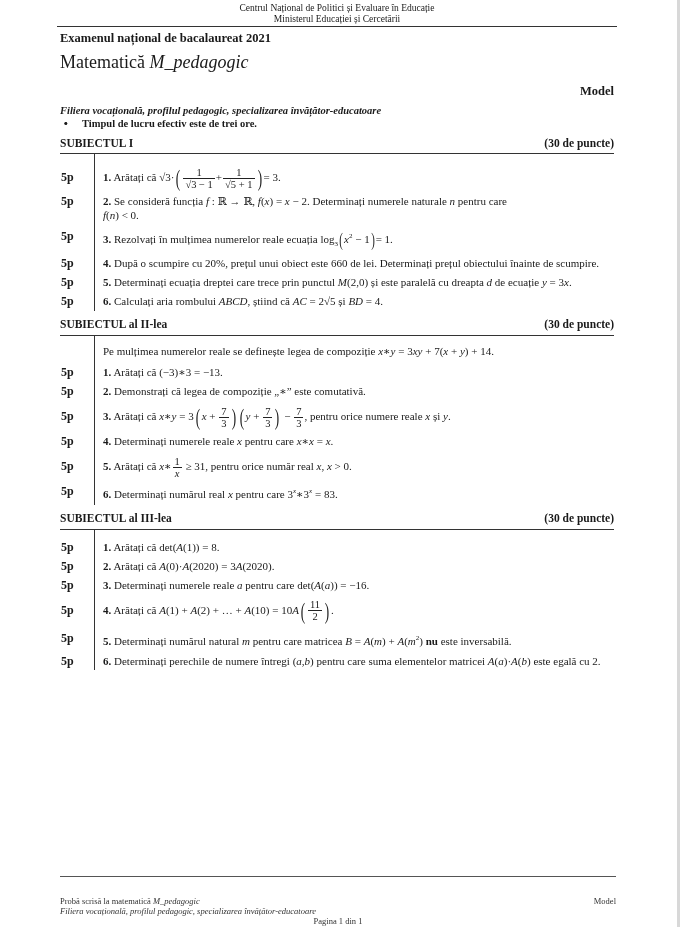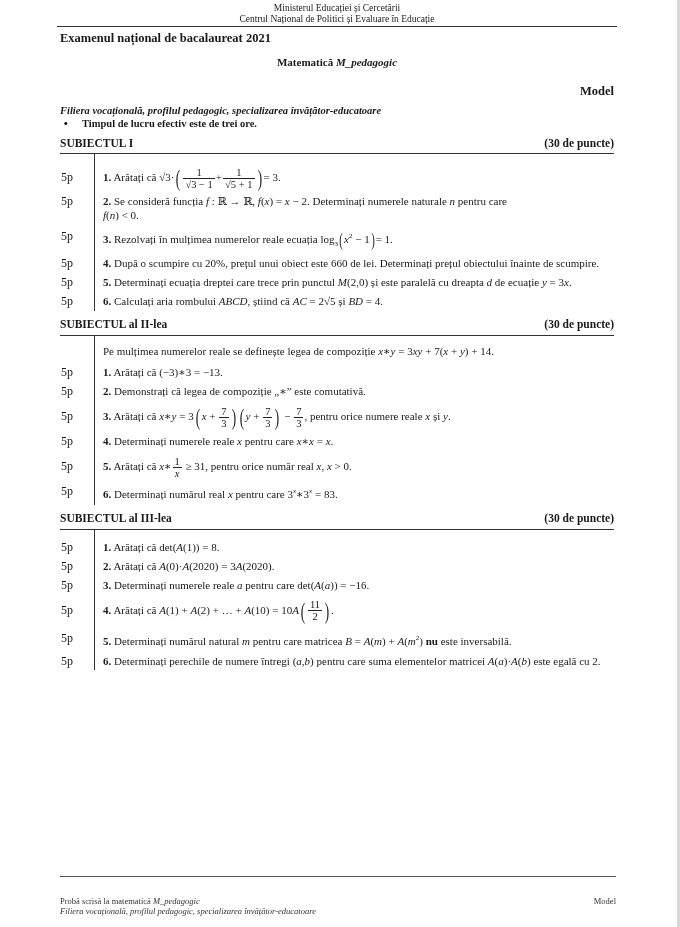--- a/index.html
+++ b/index.html
@@ -9,32 +9,32 @@
     font-family:"Liberation Serif", "DejaVu Serif", serif;
     color:#1a1a1a;
     position:relative;
   }
   .right-edge { position:absolute; right:0; top:0; width:3px; height:927px; background:#d8d8d8; }
   .page { position:absolute; left:60px; top:0; width:554px; }
   .hdr-small { text-align:center; font-size:9.5px; line-height:11px; }
   .hdr-line { border-top:1.6px solid #333; margin-top:1px; width:560px; margin-left:-3px; }
   .t-title { font-weight:bold; font-size:12.5px; margin-top:4px; line-height:15px; }
   .t-proba { text-align:center; font-weight:bold; font-size:12.5px; line-height:15px; }
-  .t-mat { text-align:center; font-weight:bold; font-size:11px; margin-top:9px; line-height:15px; }
+  .t-mat { text-align:left; font-weight:normal; font-size:18px; margin-top:9px; line-height:15px; }
   .t-mat i { font-style:italic; }
   .t-model { text-align:right; font-weight:bold; font-size:12.5px; margin-top:14px; line-height:15px; }
   .filiera { font-weight:bold; font-style:italic; font-size:10.5px; margin-top:5px; line-height:13px; }
   .bullets { margin:1px 0 0 0; padding:0; list-style:none; }
   .bullets li { font-weight:bold; font-size:10.5px; line-height:12px; padding-left:22px; position:relative; }
   .bullets li .dot { position:absolute; left:4px; top:0; }
   .subj-head { display:flex; justify-content:space-between; font-weight:bold; font-size:11.5px; line-height:14px; }
   .subj-line { border-top:1.8px solid #333; }
   .subj-body { position:relative; border-left:1.5px solid #333; margin-left:34px; padding-left:8px; }
   .row { position:relative; font-size:11px; line-height:14px; }
-  .row .pts { position:absolute; left:-42px; width:30px; font-weight:normal; font-size:12px; text-align:left; }
+  .row .pts { position:absolute; left:-42px; width:30px; font-weight:bold; font-size:12px; text-align:left; }
   .m { font-style:italic; }
   .frac { display:inline-block; vertical-align:middle; text-align:center; font-size:10.5px; line-height:11px; margin:0 1px; }
   .frac .n { display:block; border-bottom:1px solid #222; padding:0 2px; }
   .frac .d { display:block; padding:0 2px; }
   .paren-big { font-size:24px; vertical-align:middle; font-weight:lighter; line-height:10px; display:inline-block; transform:scaleX(0.55); }
   .paren-med { font-size:18px; vertical-align:middle; line-height:10px; display:inline-block; transform:scaleX(0.6); }
   .matrix { display:inline-block; vertical-align:middle; text-align:center; font-size:10.5px; line-height:13px; }
   .matrix span { display:inline-block; width:16px; }
   .footer { position:absolute; left:60px; top:876px; width:556px; border-top:1.8px solid #555; padding-top:19px; font-size:8.5px; line-height:10px; color:#333; }
   .footer .frow { display:flex; justify-content:space-between; }
@@ -42,22 +42,22 @@
   sup { font-size:7px; }
   sub { font-size:7px; }
 </style>
 </head>
 <body>
 
 <div class="right-edge"></div>
 
 <div class="page">
   <div style="height:3px"></div>
+  <div class="hdr-small">Centrul Național de Politici și Evaluare în Educație</div>
   <div class="hdr-small">Ministerul Educației și Cercetării</div>
-  <div class="hdr-small">Centrul Național de Politici și Evaluare în Educație</div>
   <div class="hdr-line"></div>
   <div class="t-title">Examenul național de bacalaureat 2021</div>
   <div class="t-mat">
     <span>Matematică</span>
     <i>M_pedagogic</i>
   </div>
   <div class="t-model">Model</div>
 
   <div class="filiera">Filiera vocațională, profilul pedagogic, specializarea învățător-educatoare</div>
   <ul class="bullets">
@@ -168,13 +168,14 @@
     </div>
   </div>
 </div>
 
 <div class="footer">
   <div class="frow">
     <span><span>Probă scrisă la matematică</span> <i>M_pedagogic</i></span>
     <span>Model</span>
   </div>
   <div style="font-style:italic">Filiera vocațională, profilul pedagogic, specializarea învățător-educatoare</div>
+  <div class="pg">Pagina 1 din 1</div>
 </div>
 
 </body></html>

